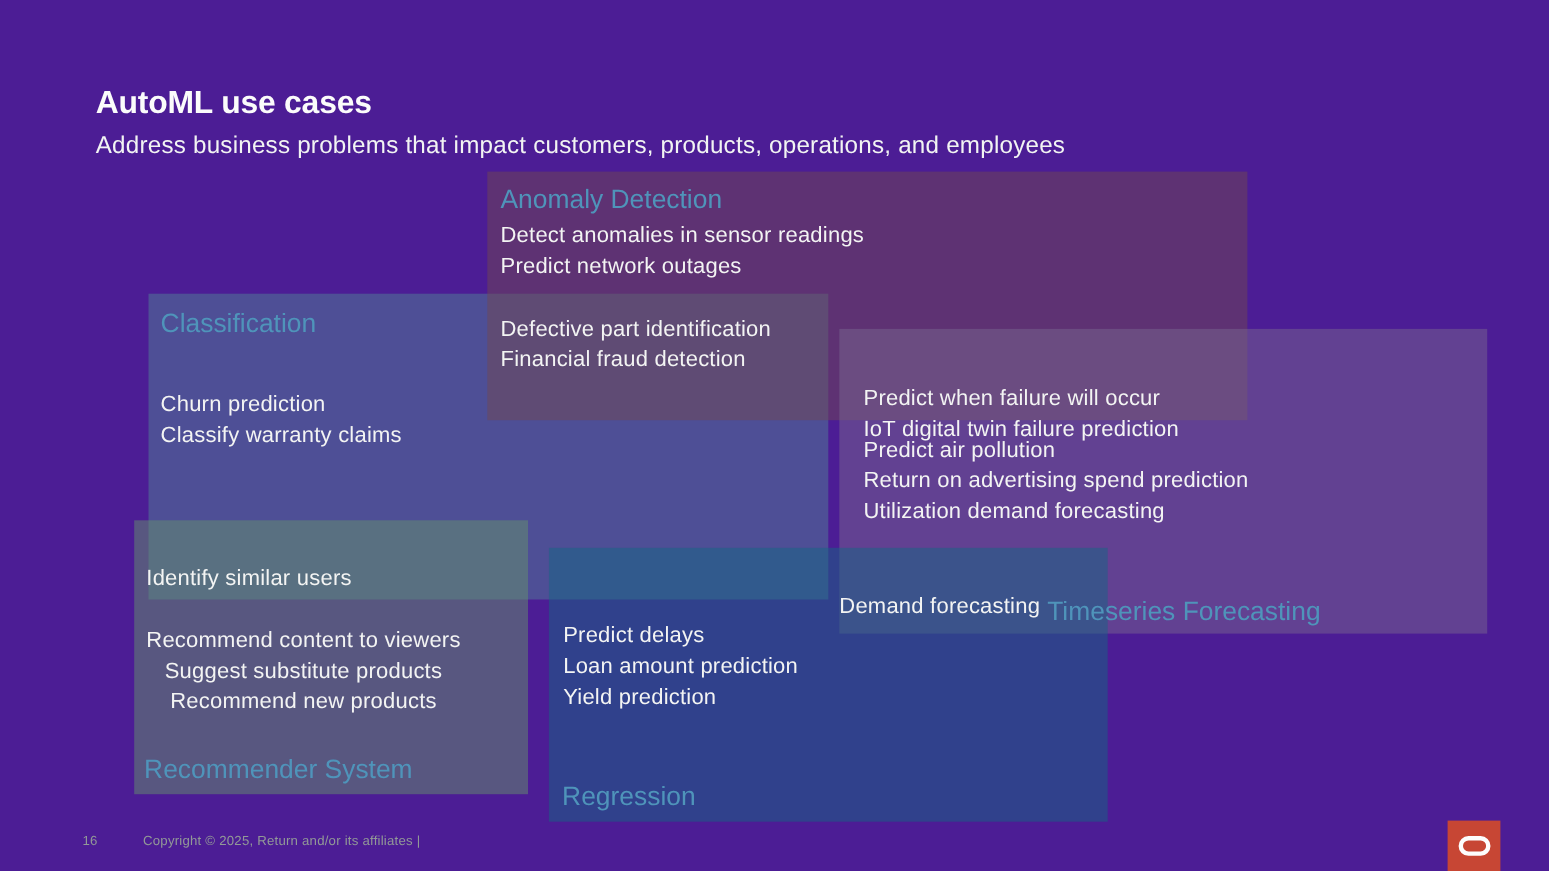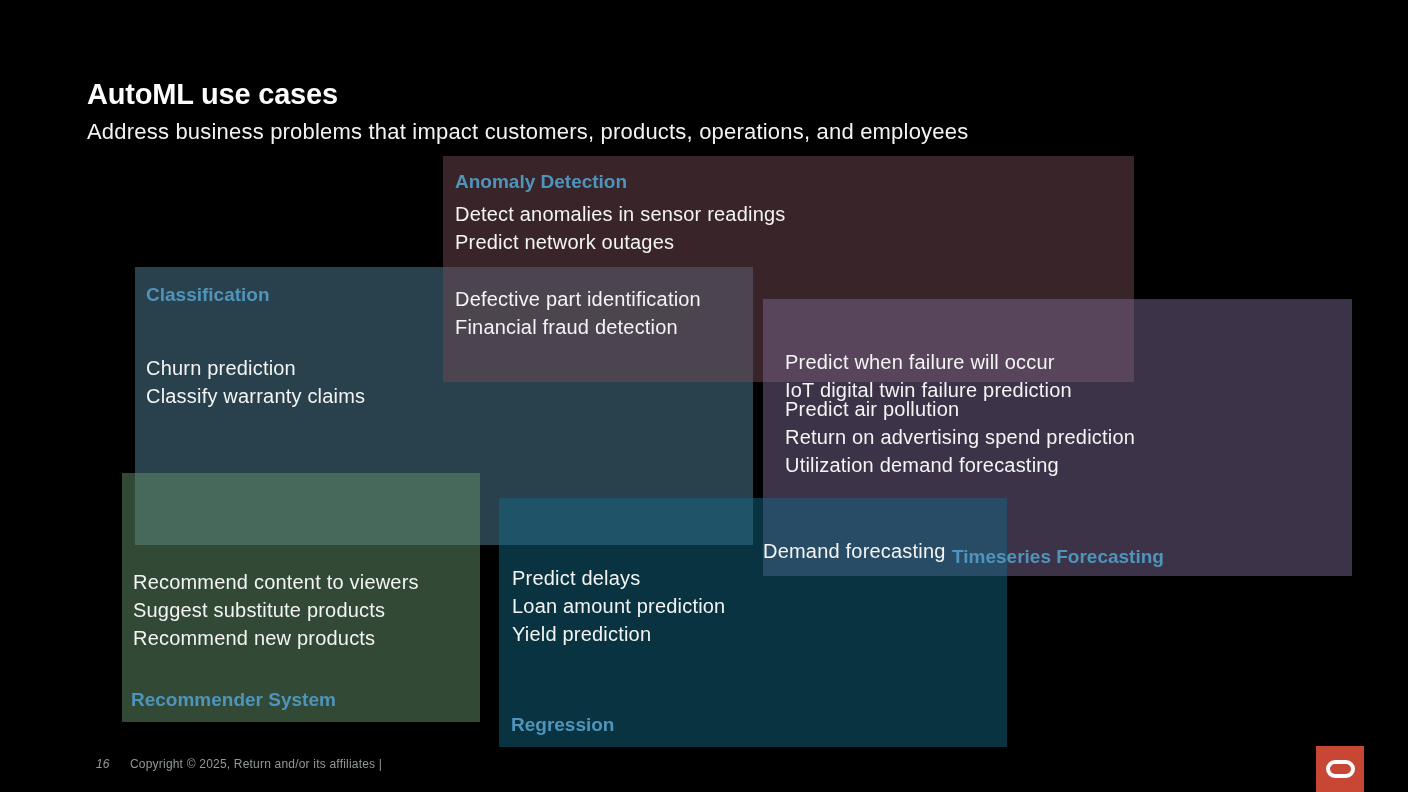--- a/index.html
+++ b/index.html
@@ -1,34 +1,34 @@
 <!DOCTYPE html>
 <html><head>
 <meta charset="utf-8">
 <style>
   html,body{margin:0;padding:0;background:#1a1d1c;}
   .slide{
     position:relative;width:1408px;height:792px;overflow:hidden;
-    background:#000000;
+    background:#4c1d95;
     font-family:"Liberation Sans",sans-serif;
     -webkit-font-smoothing:antialiased;
   }
   .abs{position:absolute;}
   
   .page-title{left:87px;top:78px;font-size:29px;font-weight:bold;color:#fbfcfb;letter-spacing:-0.2px;}
   .page-subtitle{left:87px;top:119px;font-size:22px;color:#f2f4f3;letter-spacing:0.2px;}
   
   .box{position:absolute;}
   .box-classification{left:135px;top:267px;width:618px;height:278px;background:rgba(80,130,151,0.5);}
   .box-anomaly{left:443px;top:156px;width:691px;height:226px;background:rgba(112,72,82,0.5);}
   .box-timeseries{left:763px;top:299px;width:589px;height:277px;background:rgba(120,102,143,0.5);}
   .box-recommender{left:122px;top:473px;width:358px;height:249px;background:rgba(100,146,107,0.5);}
   .box-regression{left:499px;top:498px;width:508px;height:249px;background:rgba(20,102,131,0.5);}
   
-  .cat-title{font-size:19px;font-weight:bold;color:#4f94ba;line-height:30px;white-space:nowrap;z-index:5;}
+  .cat-title{font-size:24px;font-weight:normal;color:#4f94ba;line-height:30px;white-space:nowrap;z-index:5;}
   .items{font-size:20px;color:#f3f4f3;line-height:28px;white-space:nowrap;z-index:5;letter-spacing:0.2px;}
   .items div{height:28px;}
   .right{text-align:left;}
   
   .footer-text{font-size:12px;color:#929997;letter-spacing:0.2px;}
   
   .logo{left:1316px;top:746px;width:48px;height:46px;background:#c74634;display:flex;align-items:center;justify-content:center;}
   .logo-o{width:29px;height:18px;border:4.5px solid #fdfdfd;border-radius:10px;box-sizing:border-box;}
 </style>
 </head>
@@ -65,38 +65,41 @@
     <div>Classify warranty claims</div>
   </div>
 
   <div class="abs items" style="left:785px;top:395px;">
     <div>Predict air pollution</div>
     <div>Return on advertising spend prediction</div>
     <div>Utilization demand forecasting</div>
   </div>
   <div class="abs cat-title right" style="left:952px;top:542px;width:389px;">Timeseries Forecasting</div>
 
-  <div class="abs items" style="left:133px;top:568px;">
+  <div class="abs items" style="left:133px;top:512px;">
+    <div>Identify similar users</div>
+  </div>
+  <div class="abs items" style="left:133px;top:568px;text-align:center;">
     <div>Recommend content to viewers</div>
     <div>Suggest substitute products</div>
     <div>Recommend new products</div>
   </div>
   <div class="abs cat-title" style="left:131px;top:685px;">Recommender System</div>
 
   <div class="abs items" style="left:512px;top:564px;">
     <div>Predict delays</div>
     <div>Loan amount prediction</div>
     <div>Yield prediction</div>
   </div>
   <div class="abs cat-title" style="left:511px;top:710px;">Regression</div>
 
   <div class="abs items right" style="left:763px;top:537px;width:233px;padding-right:0;">
     <div>Demand forecasting</div>
   </div>
 
-  <div class="abs footer-text" style="left:96px;top:757px;font-style:italic;">16</div>
+  <div class="abs footer-text" style="left:75px;top:757px;">16</div>
   <div class="abs footer-text" style="left:130px;top:757px;">Copyright © 2025, Return and/or its affiliates |</div>
 
   <div class="abs logo">
     <div class="logo-o"></div>
   </div>
 
 </div>
 
 </body></html>

